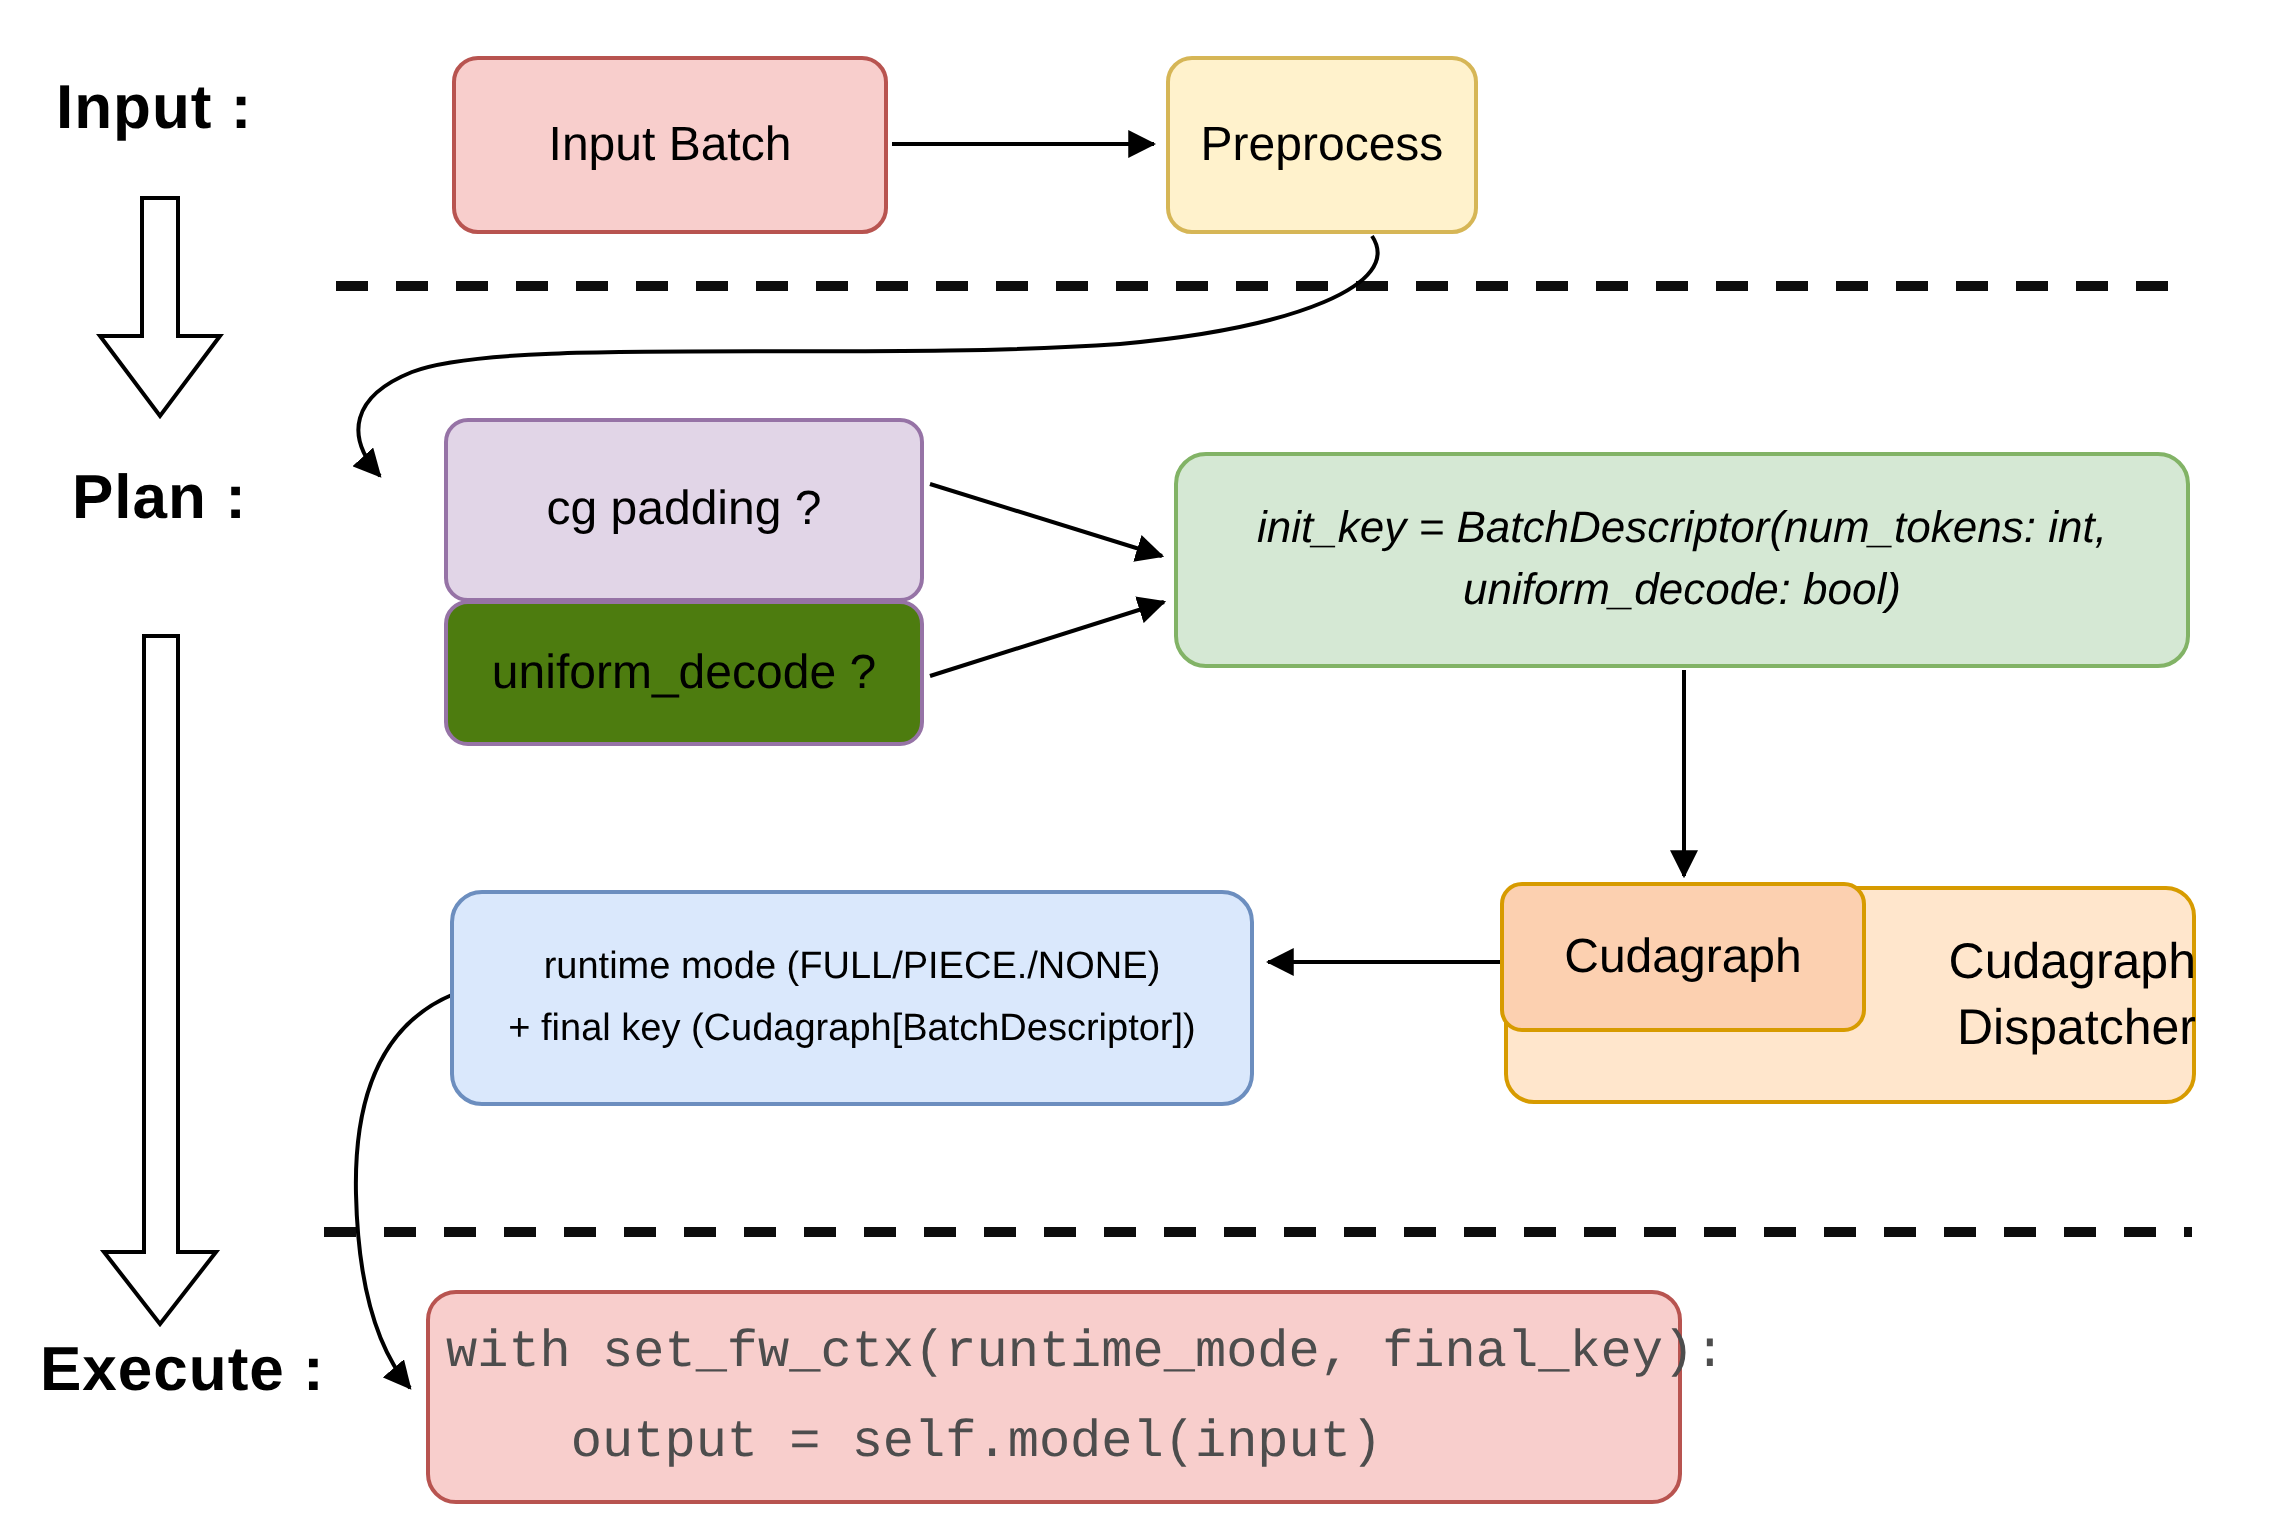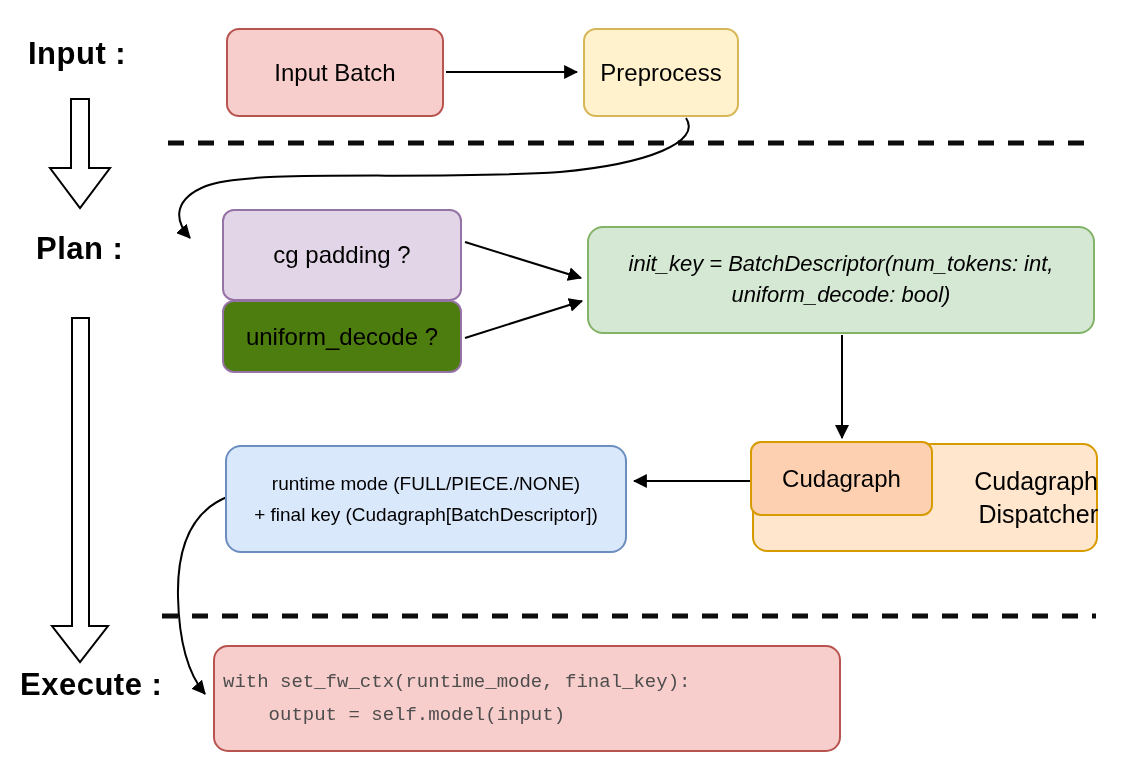--- a/index.html
+++ b/index.html
@@ -39,21 +39,21 @@
   .cud-text{
     position:absolute;
     display:flex;flex-direction:column;
     align-items:flex-end;justify-content:center;
     text-align:center;
     font-size:25px;line-height:1.3;
     background:transparent;border:none;
   }
   .code-box{
     font-family:"Liberation Mono","DejaVu Sans Mono",monospace;
-    font-size:19px;
+    font-size:26px;
     color:#4d4d4d;
     align-items:flex-start;
     justify-content:center;
     text-align:left;
     padding-left:8px;
     line-height:1.7;
   }
   .code-box .ln{white-space:pre;}
   svg{display:block;}
 </style>

